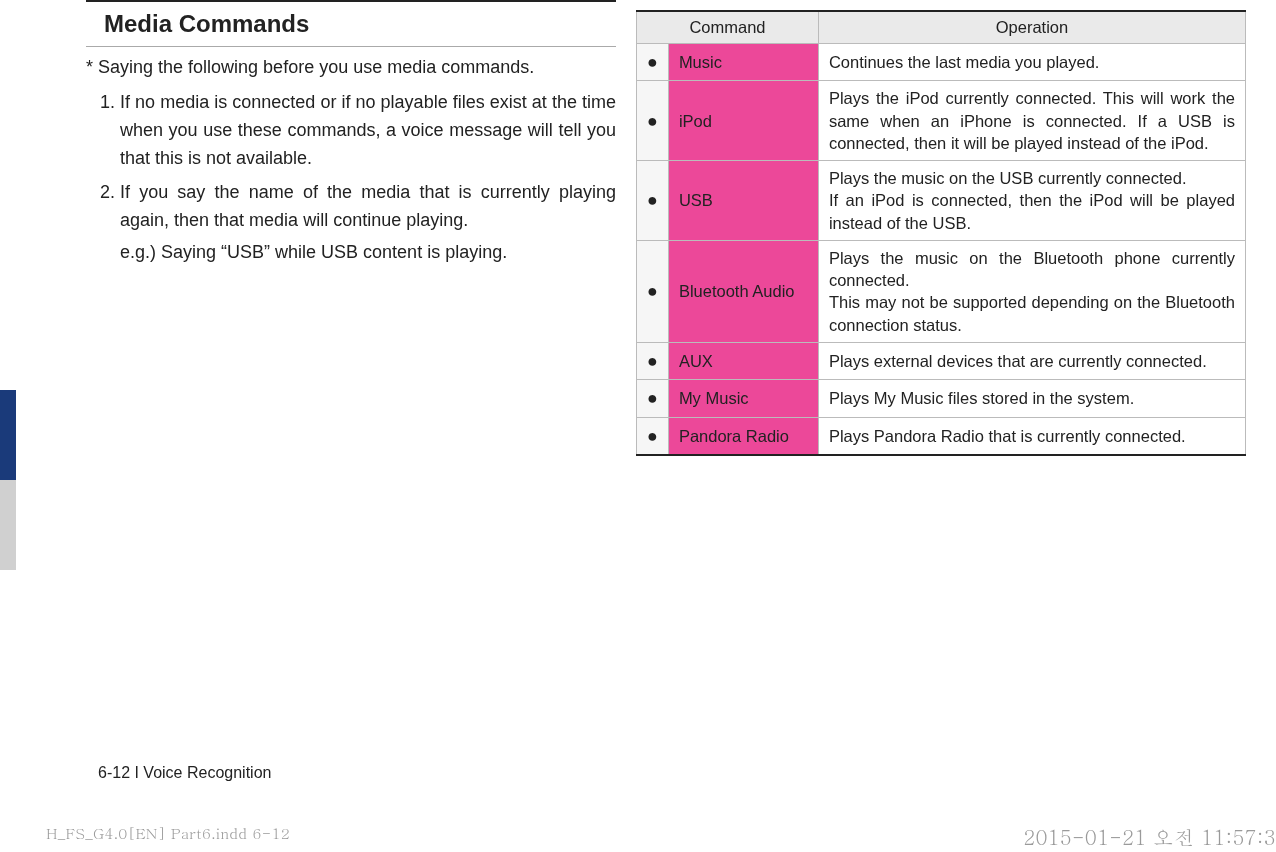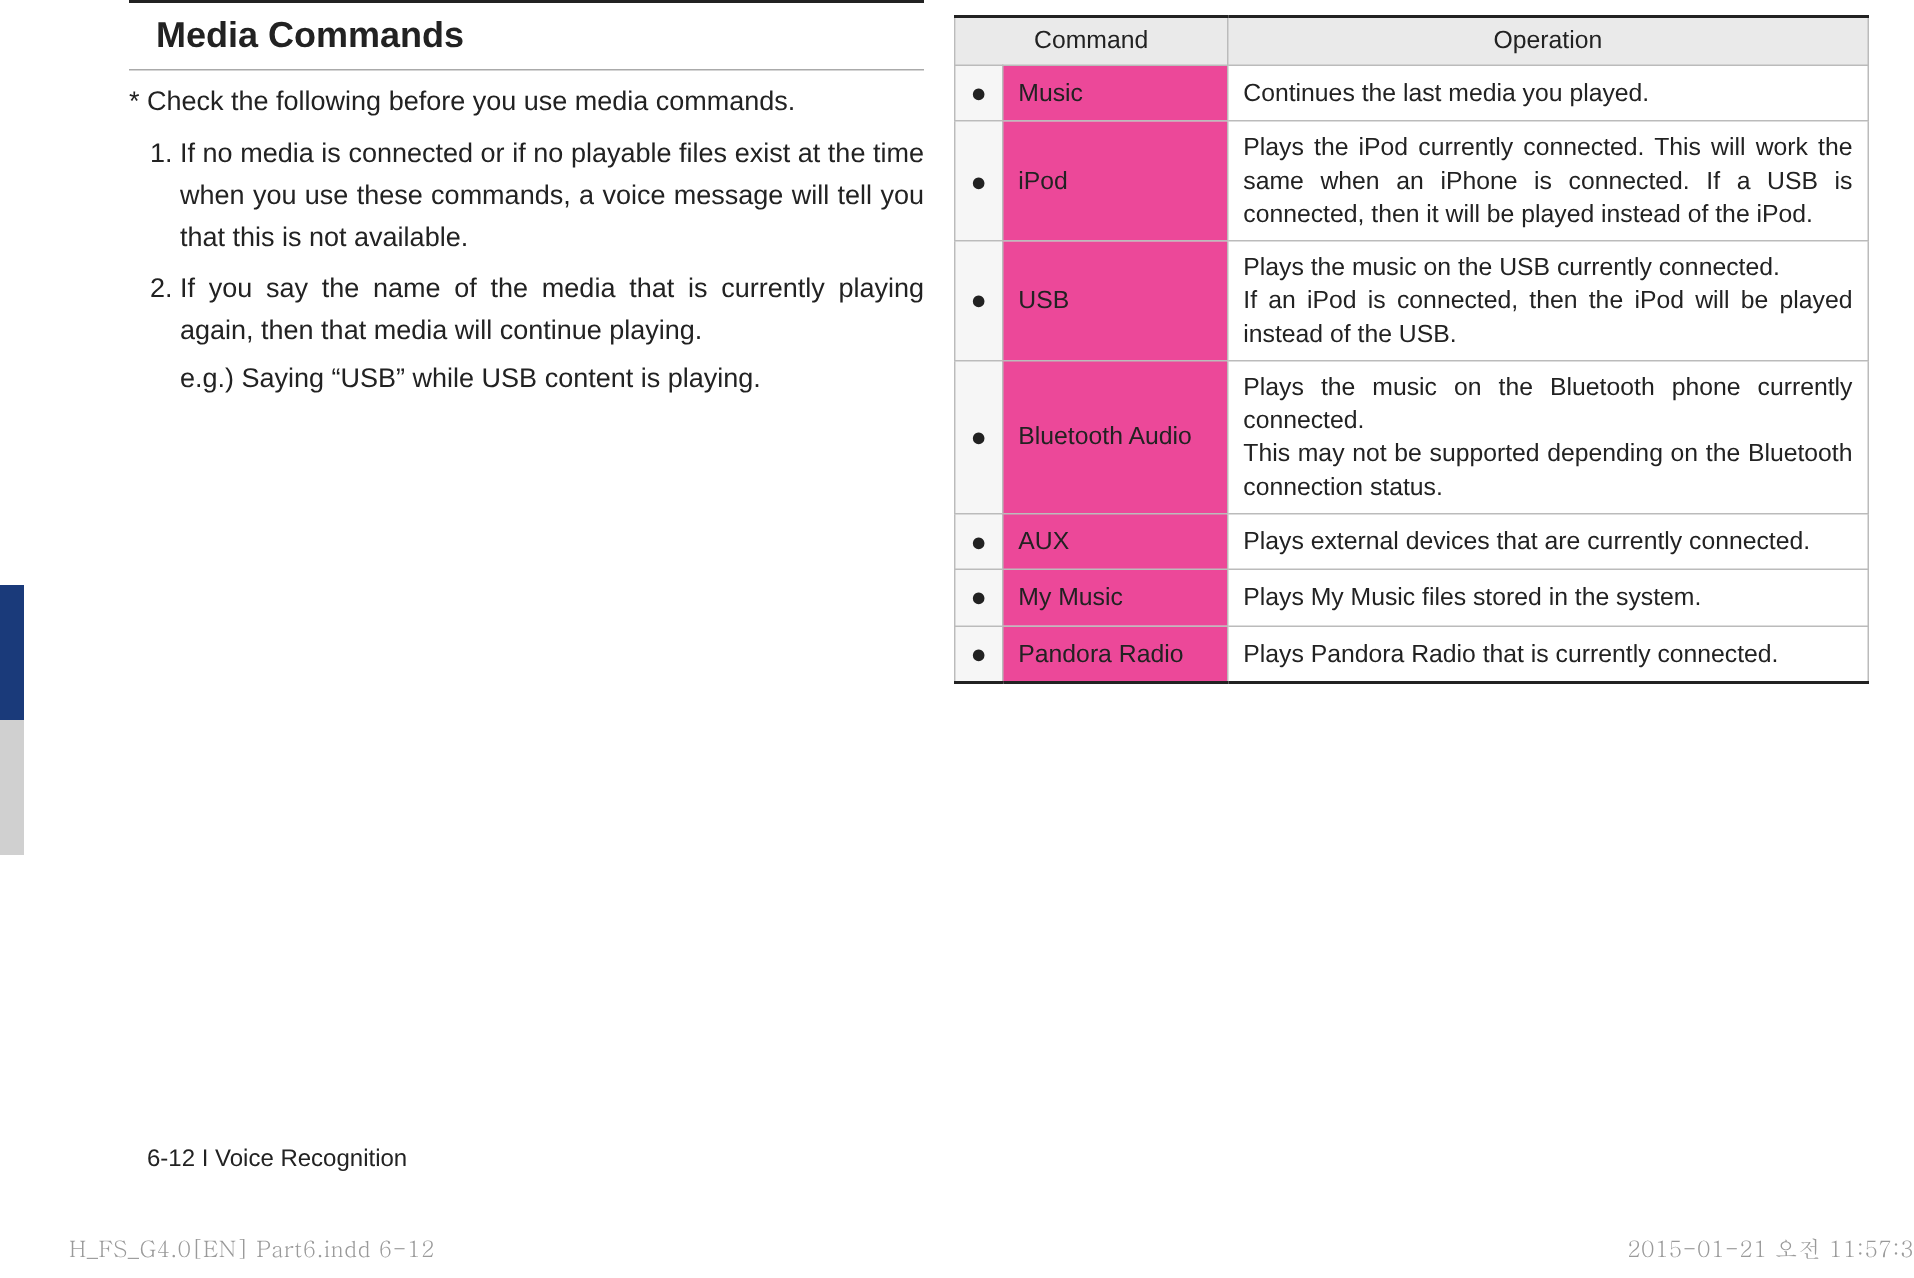--- a/index.html
+++ b/index.html
@@ -126,41 +126,41 @@
       top: 822px;
       font-size: 15px;
       color: #9a9a9a;
       font-family: "Batang", serif;
       letter-spacing: 0.3px;
     }
     .print-footer-right {
       position: absolute;
       right: 0px;
       top: 822px;
-      font-size: 15px;
+      font-size: 20px;
       color: #9a9a9a;
       font-family: "Batang", serif;
       letter-spacing: 0.3px;
     }
   </style>
 </head>
 <body>
 
 <div class="page-wrap">
   <div class="side-tabs">
     <div class="tab-blue"></div>
     <div class="tab-grey"></div>
   </div>
 
   <div class="columns">
     <div class="col-left">
       <div class="section-header">
         <span class="section-title">Media Commands</span>
       </div>
-      <div class="intro">* Check the following before you use media commands.</div>
+      <div class="intro">* Saying the following before you use media commands.</div>
       <ol class="notes">
         <li>
           <span>If no media is connected or if no playable files exist at the time when you use these commands, a voice message will tell you that this is not available.</span>
         </li>
         <li>
           <span>If you say the name of the media that is currently playing again, then that media will continue playing.</span>
           <span class="eg">e.g.) Saying “USB” while USB content is playing.</span>
         </li>
       </ol>
     </div>

